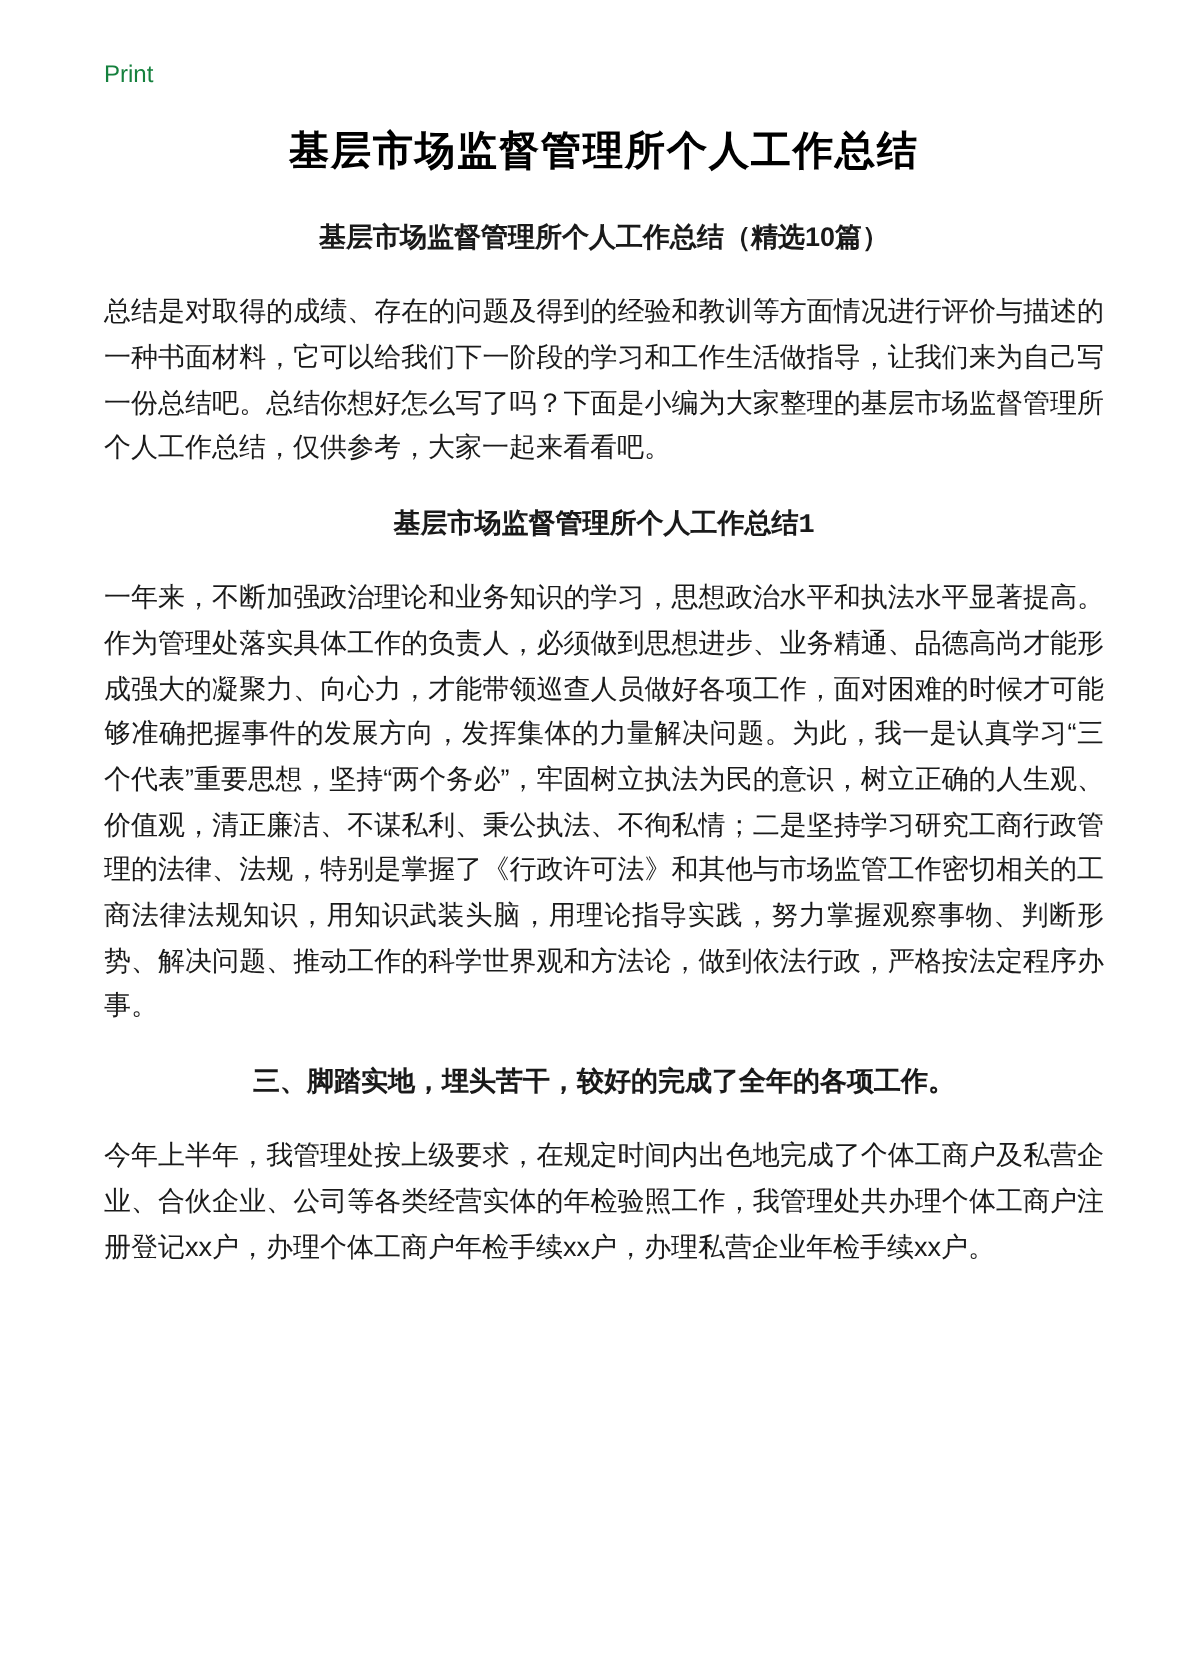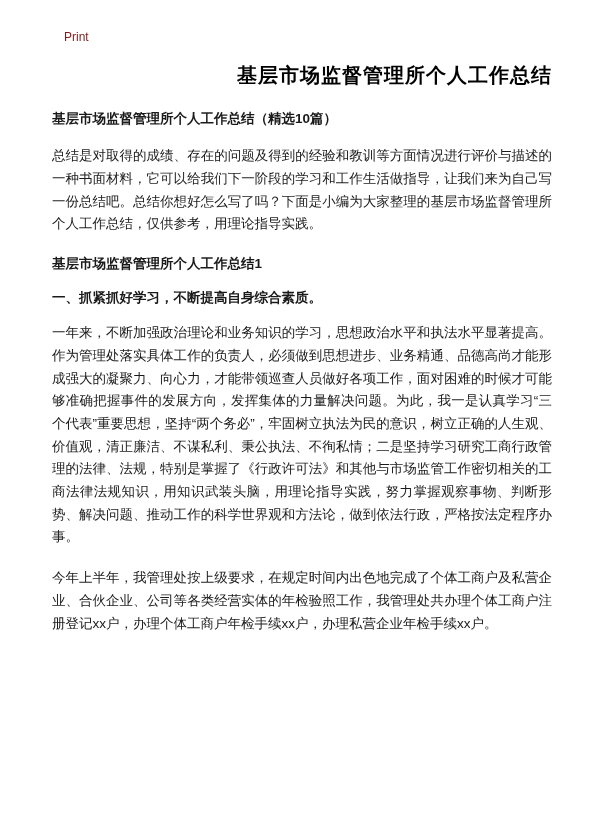--- a/index.html
+++ b/index.html
@@ -14,69 +14,71 @@
     color: #1a1a1a;
     font-family: "Liberation Sans", "DejaVu Sans", sans-serif;
   }
   .page {
     padding: 30px 48px 0 52px;
     box-sizing: border-box;
     width: 600px;
   }
   .print-label {
     font-size: 12px;
-    color: #7f1d1d;
-    margin: 0 0 18px 12px;
+    color: #15803d;
+    margin: 0 0 18px 0;
   }
   .doc-title {
     font-size: 20px;
     font-weight: 700;
-    text-align: right;
+    text-align: center;
     color: #000;
     margin: 10px 0 20px 0;
     letter-spacing: 1px;
   }
   .block {
     font-size: 13.5px;
+    text-align: center;
   }
   .subheading {
     font-weight: 700;
     margin: 0 0 16px 0;
     line-height: 1.5;
   }
   .heading {
     font-weight: 700;
     margin: 0 0 14px 0;
     line-height: 1.5;
+    font-family: Liberation Mono, monospace;
   }
   .paragraph {
     margin: 0 0 18px 0;
     line-height: 1.68;
     text-align: justify;
     font-weight: 400;
     color: #1a1a1a;
   }
 </style>
 </head>
 <body>
 
 <div class="page">
 
   <div class="print-label">Print</div>
 
   <h1 class="doc-title">基层市场监督管理所个人工作总结</h1>
 
   <div class="block subheading">基层市场监督管理所个人工作总结（精选10篇）</div>
 
-  <p class="block paragraph">总结是对取得的成绩、存在的问题及得到的经验和教训等方面情况进行评价与描述的一种书面材料，它可以给我们下一阶段的学习和工作生活做指导，让我们来为自己写一份总结吧。总结你想好怎么写了吗？下面是小编为大家整理的基层市场监督管理所个人工作总结，仅供参考，用理论指导实践。</p>
+  <p class="block paragraph">总结是对取得的成绩、存在的问题及得到的经验和教训等方面情况进行评价与描述的一种书面材料，它可以给我们下一阶段的学习和工作生活做指导，让我们来为自己写一份总结吧。总结你想好怎么写了吗？下面是小编为大家整理的基层市场监督管理所个人工作总结，仅供参考，大家一起来看看吧。</p>
 
   <div class="block heading">基层市场监督管理所个人工作总结1</div>
 
-  <div class="block heading">一、抓紧抓好学习，不断提高自身综合素质。</div>
 
   <p class="block paragraph">一年来，不断加强政治理论和业务知识的学习，思想政治水平和执法水平显著提高。作为管理处落实具体工作的负责人，必须做到思想进步、业务精通、品德高尚才能形成强大的凝聚力、向心力，才能带领巡查人员做好各项工作，面对困难的时候才可能够准确把握事件的发展方向，发挥集体的力量解决问题。为此，我一是认真学习“三个代表”重要思想，坚持“两个务必”，牢固树立执法为民的意识，树立正确的人生观、价值观，清正廉洁、不谋私利、秉公执法、不徇私情；二是坚持学习研究工商行政管理的法律、法规，特别是掌握了《行政许可法》和其他与市场监管工作密切相关的工商法律法规知识，用知识武装头脑，用理论指导实践，努力掌握观察事物、判断形势、解决问题、推动工作的科学世界观和方法论，做到依法行政，严格按法定程序办事。</p>
 
 
 
+  <div class="block heading">三、脚踏实地，埋头苦干，较好的完成了全年的各项工作。</div>
 
   <p class="block paragraph">今年上半年，我管理处按上级要求，在规定时间内出色地完成了个体工商户及私营企业、合伙企业、公司等各类经营实体的年检验照工作，我管理处共办理个体工商户注册登记xx户，办理个体工商户年检手续xx户，办理私营企业年检手续xx户。</p>
 
 </div>
 
 </body></html>

